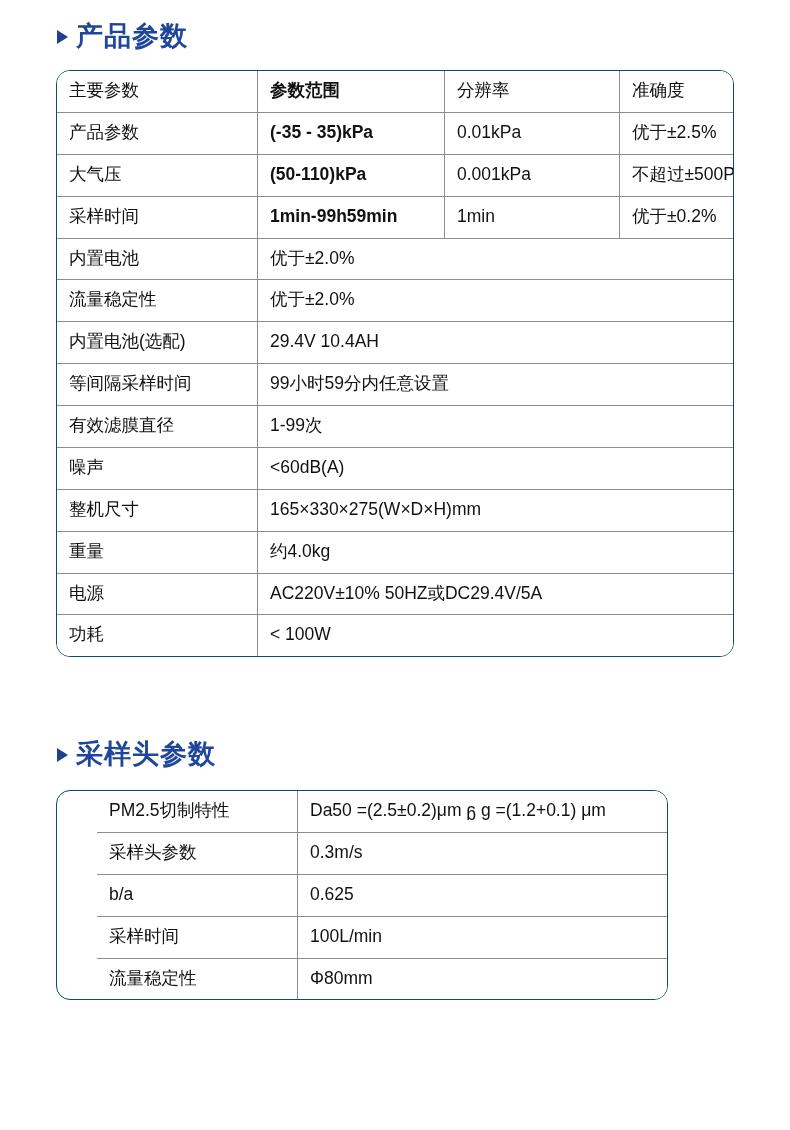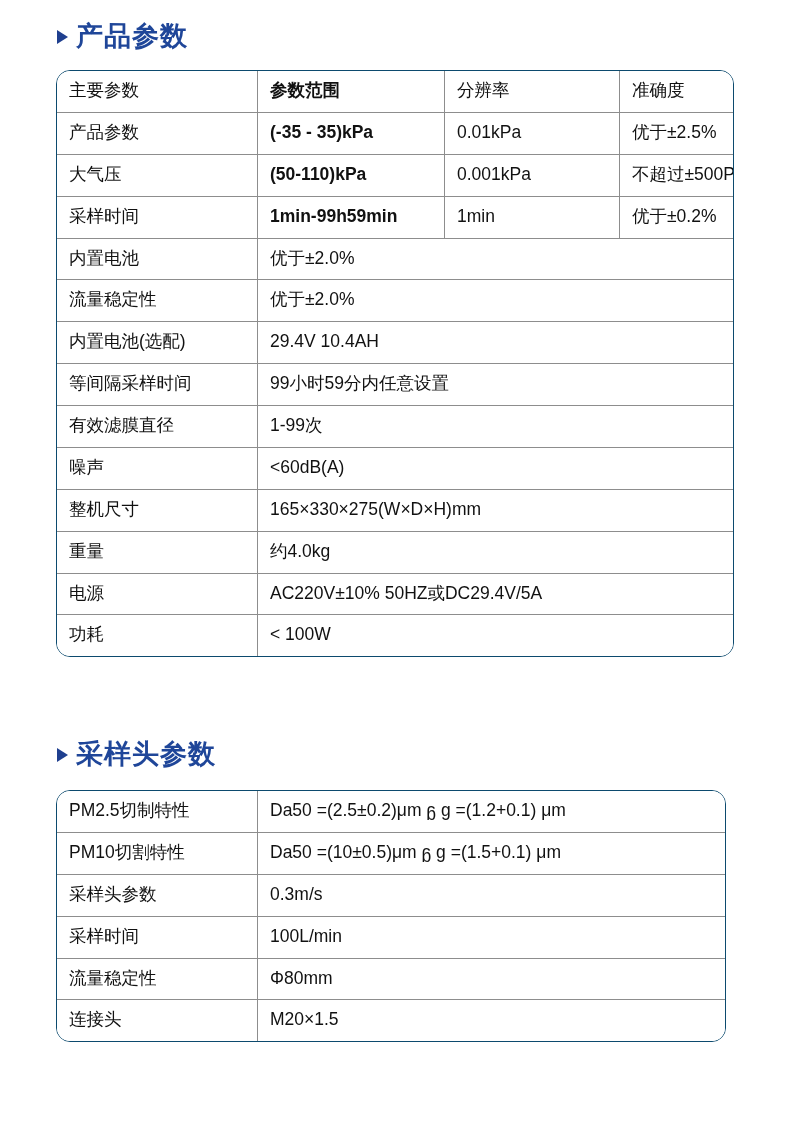--- a/index.html
+++ b/index.html
@@ -64,21 +64,22 @@
     box-sizing: border-box;
   }
   #table-product-wrap {
     left: 56px;
     top: 70px;
     width: 678px;
   }
   #table-sampler-wrap {
     left: 56px;
     top: 790px;
-    width: 670px;
+    width: 612px;
+    padding-left: 40px;
   }
   table.spec-table {
     border-collapse: collapse;
     width: 100%;
     table-layout: fixed;
   }
   table.spec-table td {
     border: 1px solid #8d8d8d;
     font-size: 17.5px;
     padding: 9px 12px 10px 12px;
@@ -192,36 +193,32 @@
   </div>
 
   <div class="spec-table-wrap" id="table-sampler-wrap">
     <table class="spec-table" id="table-sampler">
       <tbody>
           <tr>
         <td class="c0">PM2.5切制特性</td>
         <td>Da50 =(2.5±0.2)μm ᵷ g =(1.2+0.1) μm</td>
       </tr>
       <tr>
-        <td class="c0">PM10切割特性</td>
-        <td>Da50 =(10±0.5)μm ᵷ g =(1.5+0.1) μm</td>
-      </tr>
-      <tr>
         <td class="c0">采样头参数</td>
         <td>0.3m/s</td>
       </tr>
       <tr>
+        <td class="c0">b/a</td>
+        <td>0.625</td>
+      </tr>
+      <tr>
         <td class="c0">采样时间</td>
         <td>100L/min</td>
       </tr>
       <tr>
         <td class="c0">流量稳定性</td>
         <td>Φ80mm</td>
       </tr>
-      <tr>
-        <td class="c0">连接头</td>
-        <td>M20×1.5</td>
-      </tr>
     </tbody>
       </table>
   </div>
 
 </div>
 
 </body></html>

